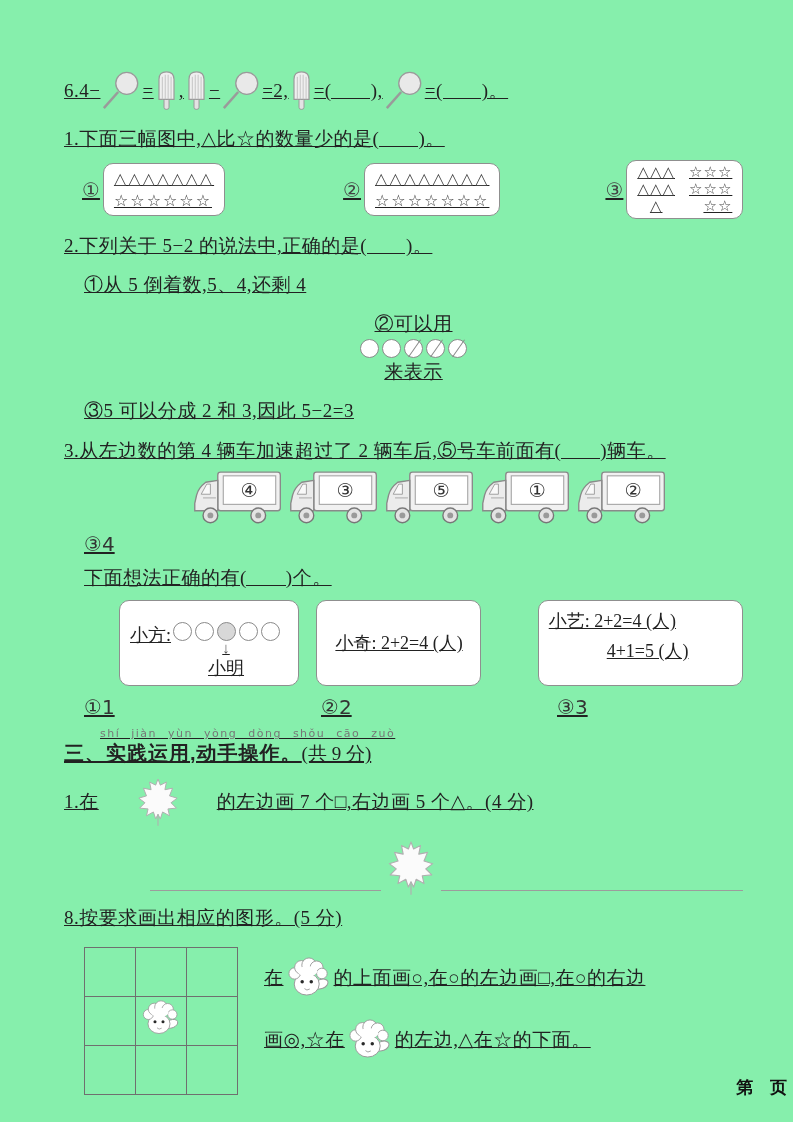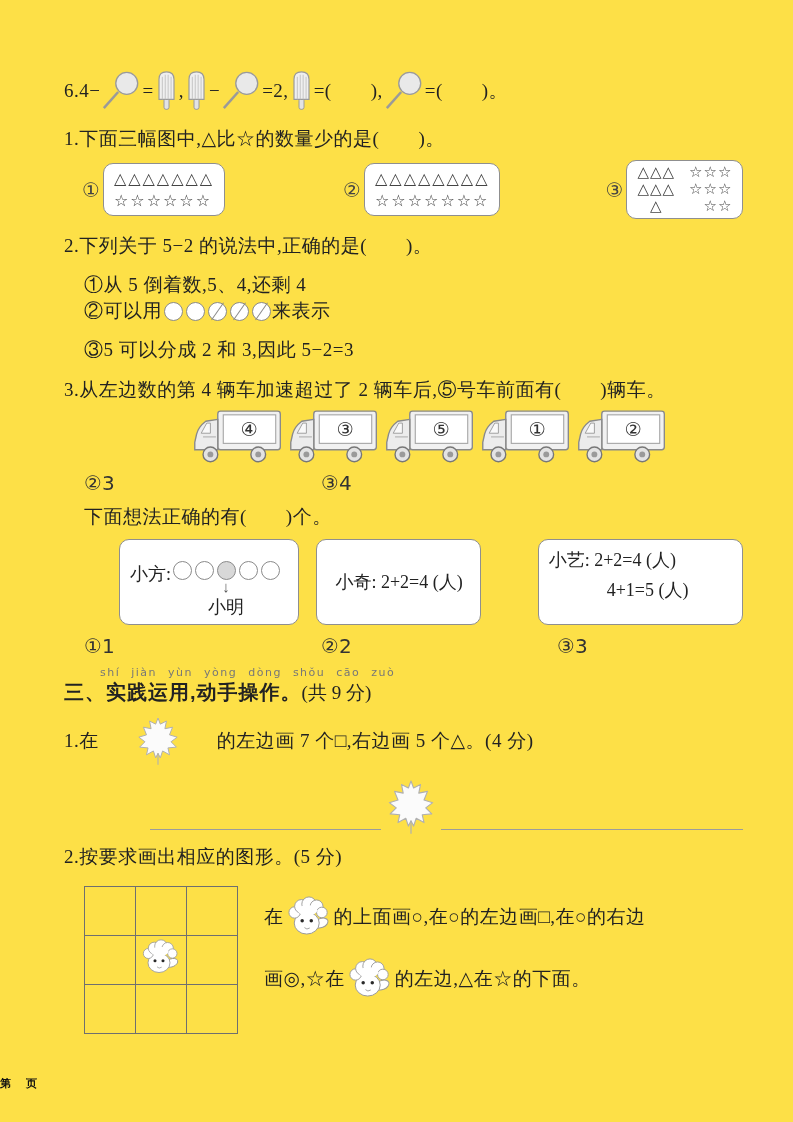--- a/index.html
+++ b/index.html
@@ -1,21 +1,21 @@
 <!DOCTYPE html>
 <html><head>
 <meta charset="utf-8">
 <style>
   * { margin:0; padding:0; box-sizing:border-box; }
   html,body { background:#ffffff; }
   .page {
     position:relative; width:793px; height:1122px; margin:0 auto;
-    background:#fde047; overflow:hidden;
+    background:#86efac; overflow:hidden;
     font-family:"Liberation Serif","DejaVu Serif",serif;
-    color:#222; padding:66px 50px 0 64px;
+    color:#222; padding:66px 50px 0 64px;text-decoration:underline;
   }
   .row { display:flex; align-items:center; }
   .qtext { font-size:19px; line-height:1.35; letter-spacing:0.5px; }
   .ico { flex:none; }
   .ico-lollipop { width:42px; height:42px; }
   .ico-popsicle { width:25px; height:48px; }
   .ico-leaf { width:46px; height:52px; vertical-align:middle; }
   .ico-leaf-big { width:52px; height:58px; }
   .ico-sheep { width:50px; height:44px; vertical-align:middle; }
   .pinyin { font-size:11px; color:#777; font-family:"DejaVu Sans",sans-serif;
@@ -52,22 +52,22 @@
   .yi div:last-child { margin-left:58px; margin-top:6px; }
   .ansline { display:flex; align-items:flex-end; margin-top:6px; height:62px; }
   .ansline .seg { height:0; border-bottom:1.6px solid #9c9c9c; margin-bottom:6px; }
   .seg1 { width:238px; margin-left:86px; }
   .seg2 { width:310px; }
   .grid-row { display:flex; margin-top:16px; align-items:flex-start; }
   table.sgrid { border-collapse:collapse; margin-left:20px; }
   table.sgrid td { width:51px; height:49px; border:1.2px solid #6f6f6f; text-align:center; vertical-align:middle; }
   .inst { margin-left:26px; font-size:19px; letter-spacing:0.5px; }
   .inst .row { min-height:62px; }
-  .footer { position:absolute; left:0; right:0; top:1076px; text-align:left;
-            font-size:11px; font-weight:700; letter-spacing:6px;
+  .footer { position:absolute; left:0; right:0; top:1076px; text-align:right;
+            font-size:17px; font-weight:700; letter-spacing:6px;
             font-family:"Liberation Sans","DejaVu Sans",sans-serif; color:#111; }
   svg text { font-family:"DejaVu Sans",sans-serif; }
   .blankline { white-space:pre; }
 </style>
 </head>
 <body>
 
 <svg width="0" height="0" style="position:absolute" aria-hidden="true">
   <defs>
     <symbol id="sym-lollipop" viewBox="0 0 44 44">
@@ -172,21 +172,21 @@
           <div>☆☆☆</div>
           <div>☆☆☆</div>
           <div style="text-align:right;">☆☆</div>
         </div>
       </div>
     </div>
   </div>
 
   <div class="qtext" style="margin-top:14px;">2.下列关于 5−2 的说法中,正确的是(　　)。</div>
   <div class="sub-item" style="margin-top:13px;">①从 5 倒着数,5、4,还剩 4</div>
-  <div class="sub-item" style="">
+  <div class="sub-item" style="margin-top:13px;flex-direction:column;">
     <span>②可以用</span>
     <span><span class="pcirc plain"></span><span class="pcirc plain"></span><span class="pcirc crossed"></span><span class="pcirc crossed"></span><span class="pcirc crossed"></span></span>
     <span>来表示</span>
   </div>
   <div class="sub-item" style="margin-top:13px;">③5 可以分成 2 和 3,因此 5−2=3</div>
 
   <div class="qtext" style="margin-top:14px;">3.从左边数的第 4 辆车加速超过了 2 辆车后,⑤号车前面有(　　)辆车。</div>
   <div class="trucks">
     <div class="truck">
       <svg viewBox="0 0 100 60" width="92" height="58">
@@ -213,21 +213,20 @@
         </svg>
     </div>
     <div class="truck">
       <svg viewBox="0 0 100 60" width="92" height="58">
           <use href="#sym-truck"></use>
           <text x="62" y="30" text-anchor="middle" font-size="21" fill="#333">②</text>
         </svg>
     </div>
   </div>
   <div class="opts3">
-    <span>②3</span>
     <span>③4</span>
   </div>
 
   <div class="qtext" style="margin-top:9px; margin-left:20px;">下面想法正确的有(　　)个。</div>
   <div class="think-row">
     <div class="opt-box think-box fang">
       <span class="fang-label">小方:</span>
       <div class="fang-right">
         <div><span class="pcirc plain"></span><span class="pcirc plain"></span><span class="pcirc filled"></span><span class="pcirc plain"></span><span class="pcirc plain"></span></div>
         <div class="fang-arrow">↓</div>
@@ -261,21 +260,21 @@
     <span>的左边画 7 个□,右边画 5 个△。(4 分)</span>
   </div>
   <div class="ansline">
     <div class="seg seg1"></div>
     <svg class="ico ico-leaf-big" style="margin:0 4px;">
         <use href="#sym-leaf"></use>
       </svg>
     <div class="seg seg2"></div>
   </div>
 
-  <div class="qtext" style="margin-top:8px;">2.按要求画出相应的图形。(5 分)</div>
+  <div class="qtext" style="margin-top:8px;">8.按要求画出相应的图形。(5 分)</div>
   <div class="grid-row">
     <table class="sgrid">
       <tbody>
           <tr>
             <td></td>
             <td></td>
             <td></td>
           </tr>
       <tr>
         <td></td>

